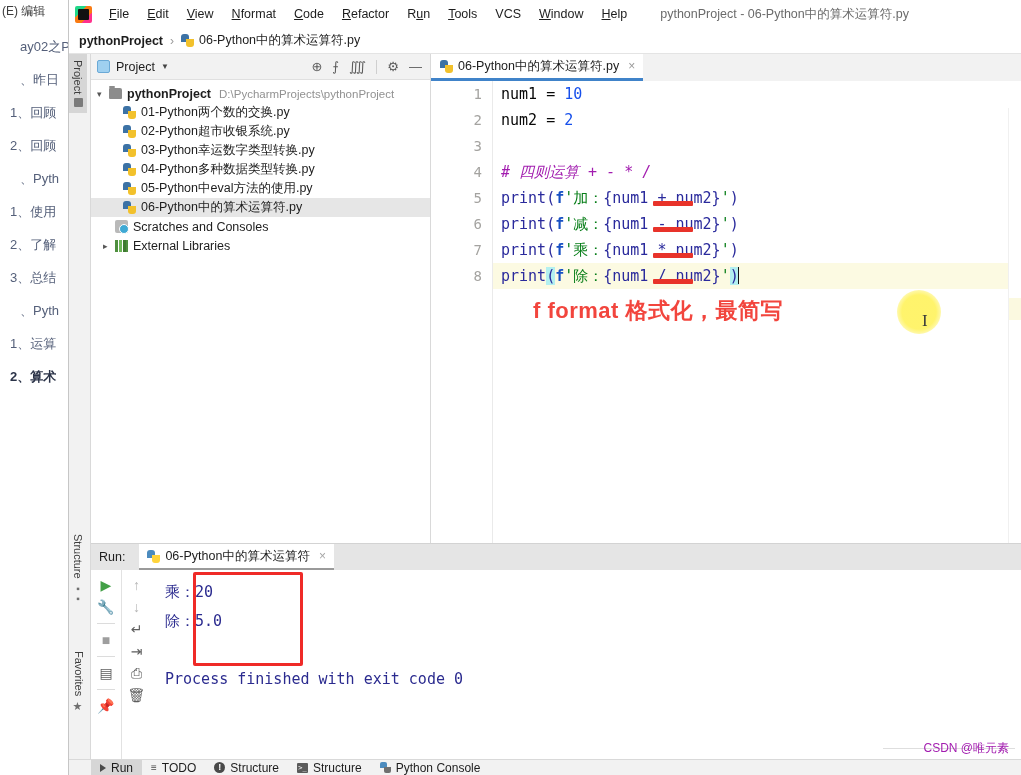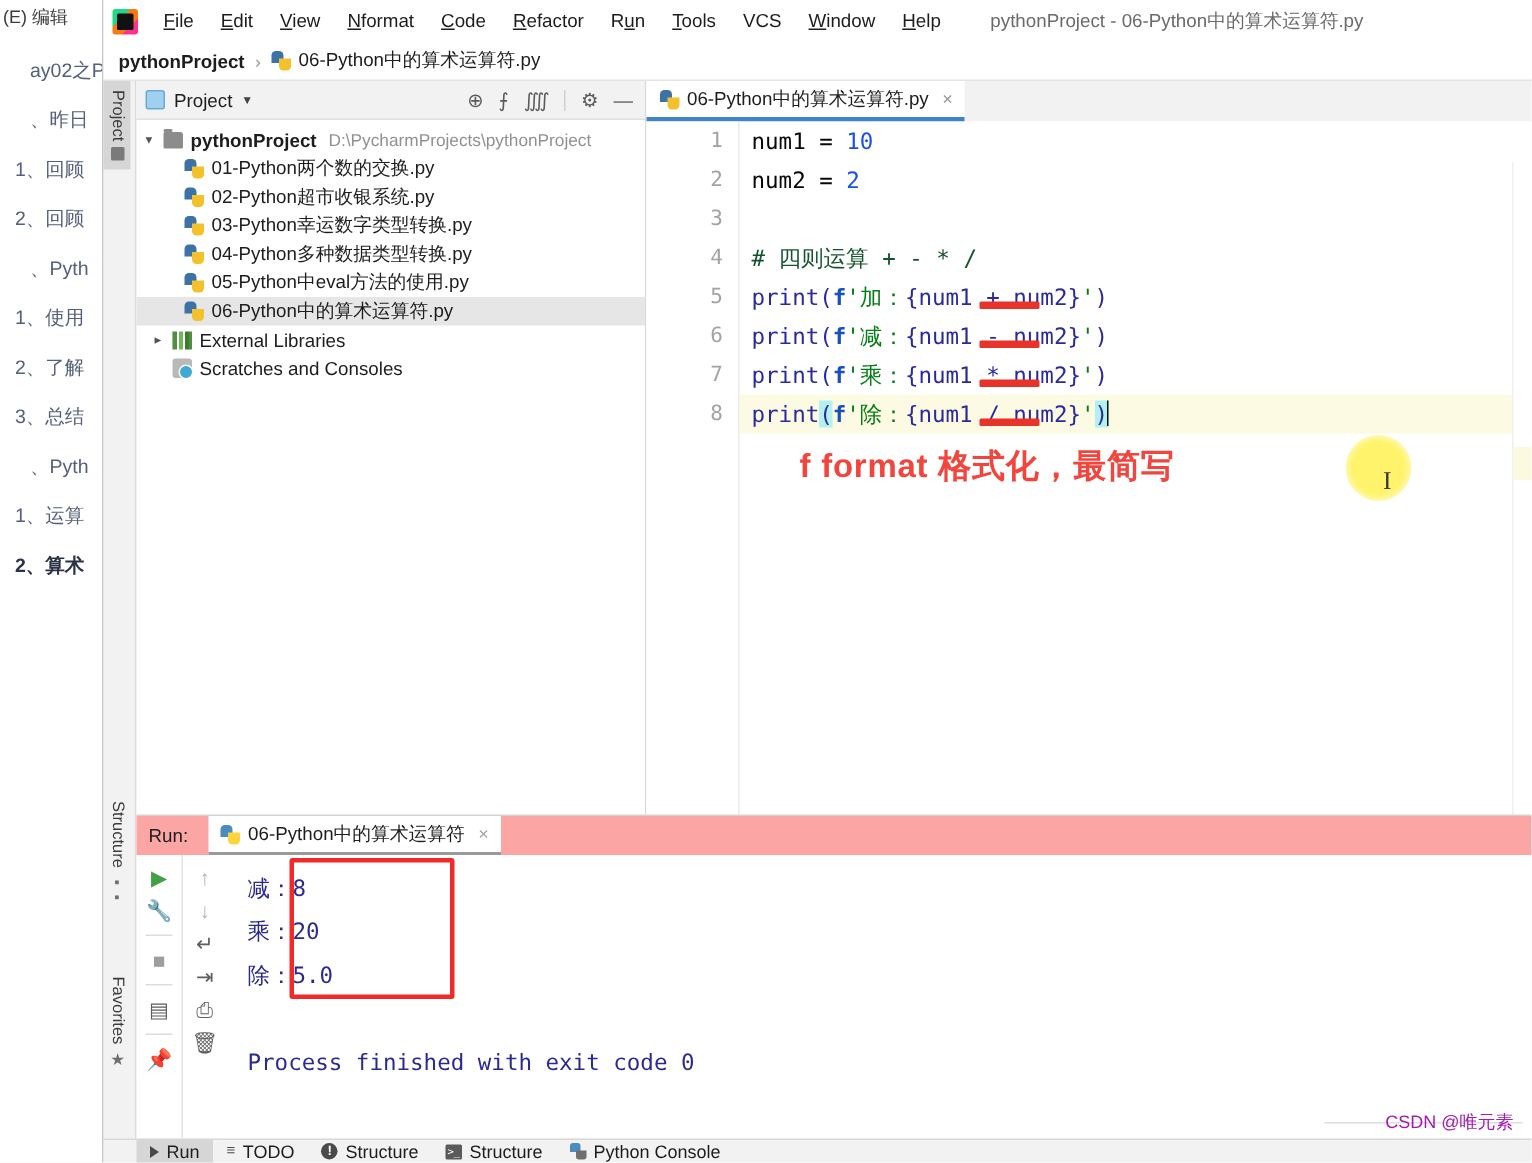--- a/index.html
+++ b/index.html
@@ -170,21 +170,21 @@
   .lines{ position:absolute; left:62px; top:0; right:0; height:100%; }
   .ln{
     height:26px; line-height:26px; padding-left:8px;
     font-family:"DejaVu Sans Mono","Liberation Mono",monospace; font-size:15px;
     color:#080808; white-space:pre; position:relative;
   }
   .ln.cur{ background:#fcfae2; }
   .kw-fn{ color:#2a2a9c; }
   .num{ color:#1750eb; }
   .strpy{ color:#067d17; }
-  .cmt{ color:#14532d; }
+  .cmt{ color:#a21caf; font-style:italic; }
   .fpre{ color:#1750c4; font-weight:bold; }
   .braceHL{ background:#b3f0f0; }
   .caret{
     display:inline-block; width:1px; height:17px; background:#111;
     vertical-align:-3px; margin-left:-1px;
   }
 
   
   .opline{ position:absolute; height:5px; background:#e8332a; border-radius:1px; }
 
@@ -212,21 +212,21 @@
     border-left:1px solid #f0f0f0;
   }
   .vscroll-mark{ position:absolute; left:0; width:14px; height:22px; background:#fbf9e0; }
 
   
   .runpanel{
     position:absolute; left:22px; top:543px; width:931px; height:216px;
     background:#ffffff; border-top:1px solid #d3d3d3;
   }
   .runhead{
-    height:26px; display:flex; align-items:center; background:#fca5a5; padding-left:8px;
+    height:26px; display:flex; align-items:center; background:#e5e5e5; padding-left:8px;
   }
   .runlabel{ font-size:12.5px; color:#1d1d1d; margin-right:14px; }
   .runtab{
     height:26px; display:flex; align-items:center; font-size:12.5px; color:#1d1d1d;
     background:#ffffff; padding:0 8px; border-bottom:2px solid #9a9a9a; white-space:nowrap;
   }
   .runtab-close{ margin-left:9px; color:#a6a6a6; font-size:12px; }
   .pyrun-icon{
     width:13px;height:13px;margin-right:5px;flex:none;position:relative;
   }
@@ -385,28 +385,28 @@
         </div>
         <div class="trow" style="padding-left:32px">
           <span class="pyicon"></span>
           <span>05-Python中eval方法的使用.py</span>
         </div>
         <div class="trow sel" style="padding-left:32px">
           <span class="pyicon"></span>
           <span>06-Python中的算术运算符.py</span>
         </div>
 
+        <div class="trow" style="padding-left:24px">
+          <span class="scicon"></span>
+          <span>Scratches and Consoles</span>
+        </div>
         <div class="trow" style="padding-left:12px">
           <span class="arrow closed"></span>
           <span class="libicon"></span>
           <span>External Libraries</span>
-        </div>
-        <div class="trow" style="padding-left:24px">
-          <span class="scicon"></span>
-          <span>Scratches and Consoles</span>
         </div>
       </div>
     </div>
 
     <div class="editor">
       <div class="tabbar">
         <div class="etab">
           <span class="pyicon"></span>
           <span>06-Python中的算术运算符.py</span>
           <span class="etab-close">×</span>
@@ -473,21 +473,20 @@
         <div class="runcol second">
           <span class="ric" style="color:#b5b5b5">↑</span>
           <span class="ric" style="color:#b5b5b5">↓</span>
           <span class="ric">↵</span>
           <span class="ric">⇥</span>
           <span class="ric">⎙</span>
           <span class="ric">🗑</span>
         </div>
 
         <div class="console">
-          <div class="cline">减：8</div>
           <div class="cline">乘：20</div>
           <div class="cline">除：5.0</div>
           <div class="cline" style="height:29px"></div>
           <div class="cline">Process finished with exit code 0</div>
 
           <div class="redbox" style="left:42px; top:2px; width:110px; height:94px;"></div>
         </div>
       </div>
     </div>
 

